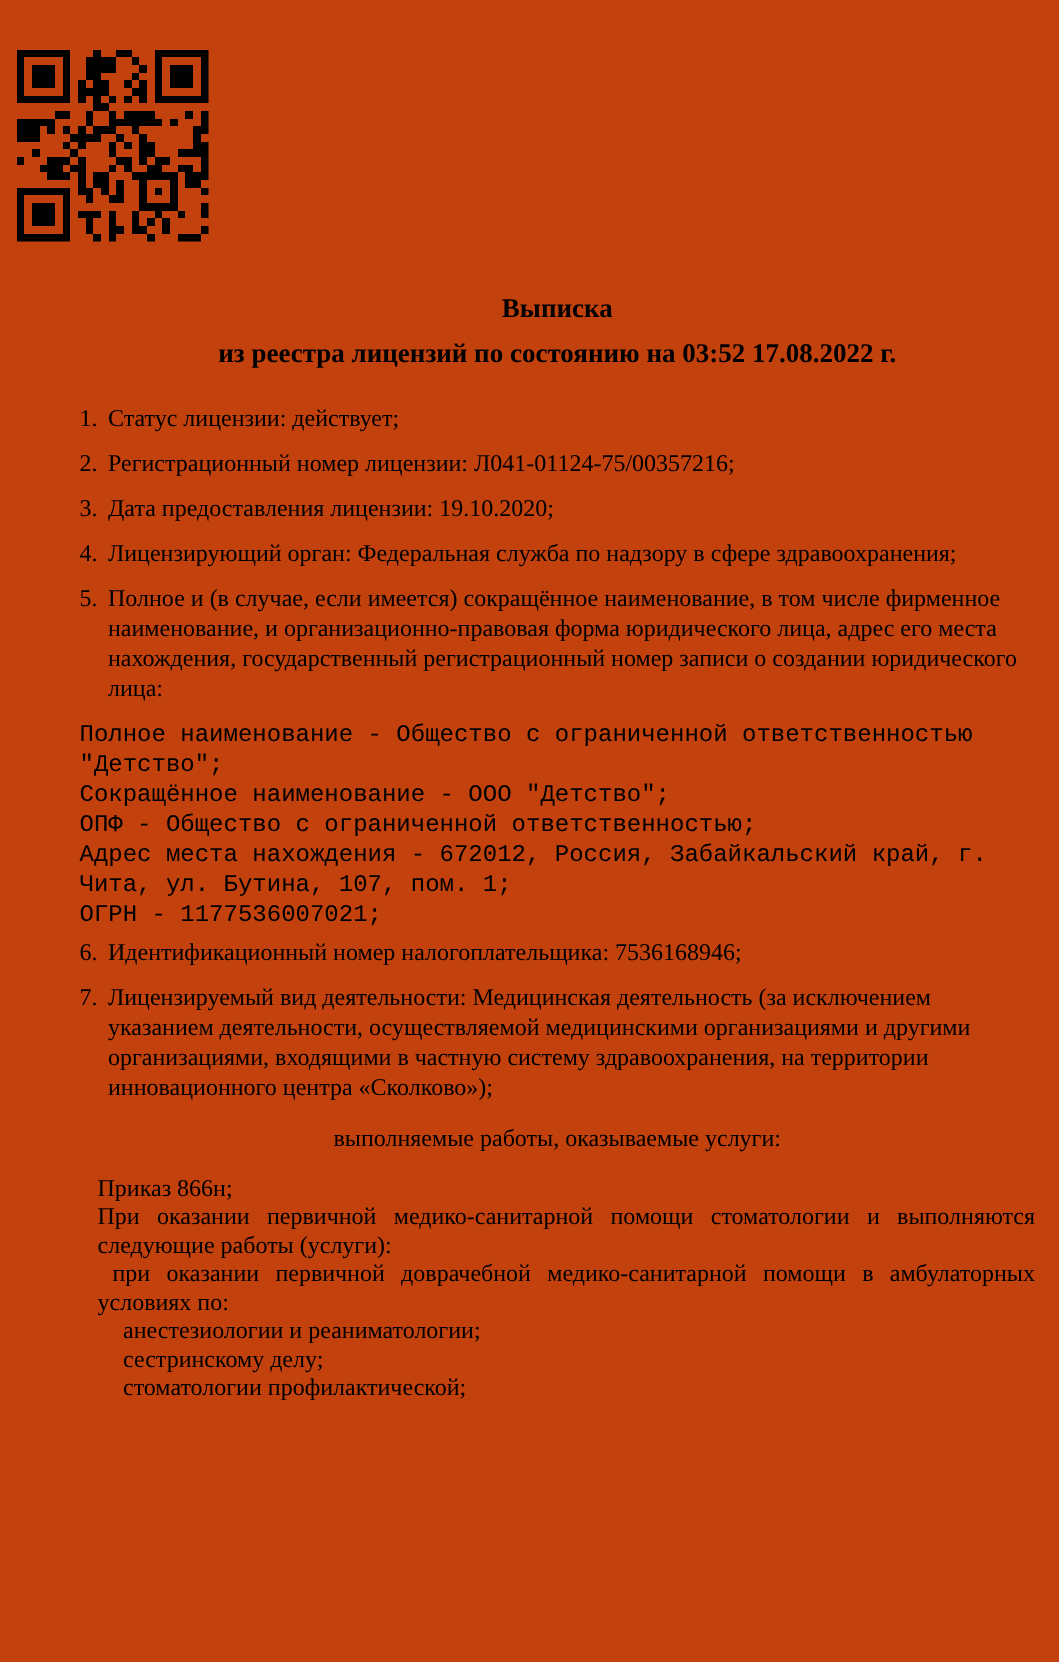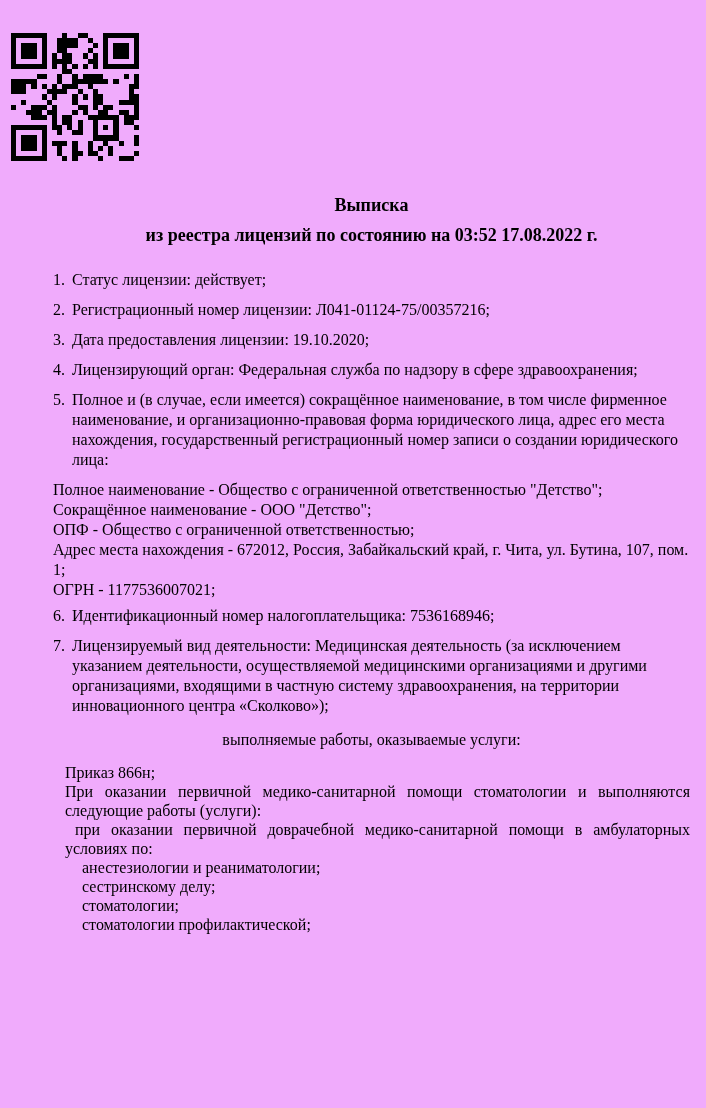--- a/index.html
+++ b/index.html
@@ -4,21 +4,21 @@
 <style>
   html,body{margin:0;padding:0;}
   body{
     width:706px;height:1108px;
     background:#ffffff;
     font-family:"Liberation Serif","DejaVu Serif",serif;
     color:#000000;
     position:relative;
     overflow:hidden;
   }
-  .page{position:absolute;inset:0;background:#f0abfc;}
+  .page{position:absolute;inset:0;background:#c2410c;}
   .qr{
     position:absolute;left:11px;top:33px;width:128px;height:128px;
   }
   .qr svg{display:block;width:128px;height:128px;shape-rendering:crispEdges;}
   .content{
     position:absolute;left:53px;top:194px;width:637px;
     font-size:16px;line-height:20px;
   }
   .title{
     font-size:18px;line-height:22px;font-weight:bold;
@@ -28,21 +28,21 @@
     font-size:18px;line-height:22px;font-weight:bold;
     text-align:center;margin:8px 0 0 0;
   }
   .items{margin-top:24px;}
   p{margin:0;}
   .item{
     margin:0 0 10px 0;
     padding-left:19px;text-indent:-19px;
   }
   .item .item-num{display:inline-block;width:19px;text-indent:0;}
-  .org-details{margin:0 0 6px 0;}
+  .org-details{margin:0 0 6px 0;font-family:Liberation Mono, monospace;}
   .org-details p{margin:0;}
   .activity{line-height:19px;}
   .addr-line{margin:0;}
   .works-header{margin:14px;text-align:center;}
   .order-line{margin:12px 0 0 12px;}
   .para-justified{
     margin:0 0 0 12px;
     text-align:justify;
   }
   .para-indent{text-indent:10px;}
@@ -370,18 +370,17 @@
       <p class="item"><span class="item-num">7.</span><span>Лицензируемый вид деятельности: Медицинская деятельность (за исключением указанием деятельности, осуществляемой медицинскими организациями и другими организациями, входящими в частную систему здравоохранения, на территории инновационного центра «Сколково»);</span></p>
     </div>
 
     <div class="activity">
       <p class="works-header">выполняемые работы, оказываемые услуги:</p>
       <p class="order-line">Приказ 866н;</p>
       <p class="para-justified">При оказании первичной медико-санитарной помощи стоматологии и выполняются следующие работы (услуги):</p>
       <p class="para-justified para-indent">при оказании первичной доврачебной медико-санитарной помощи в амбулаторных условиях по:</p>
       <p class="service-line">анестезиологии и реаниматологии;</p>
       <p class="service-line">сестринскому делу;</p>
-      <p class="service-line">стоматологии;</p>
       <p class="service-line">стоматологии профилактической;</p>
     </div>
 
   </div>
 </div>
 
 </body></html>

